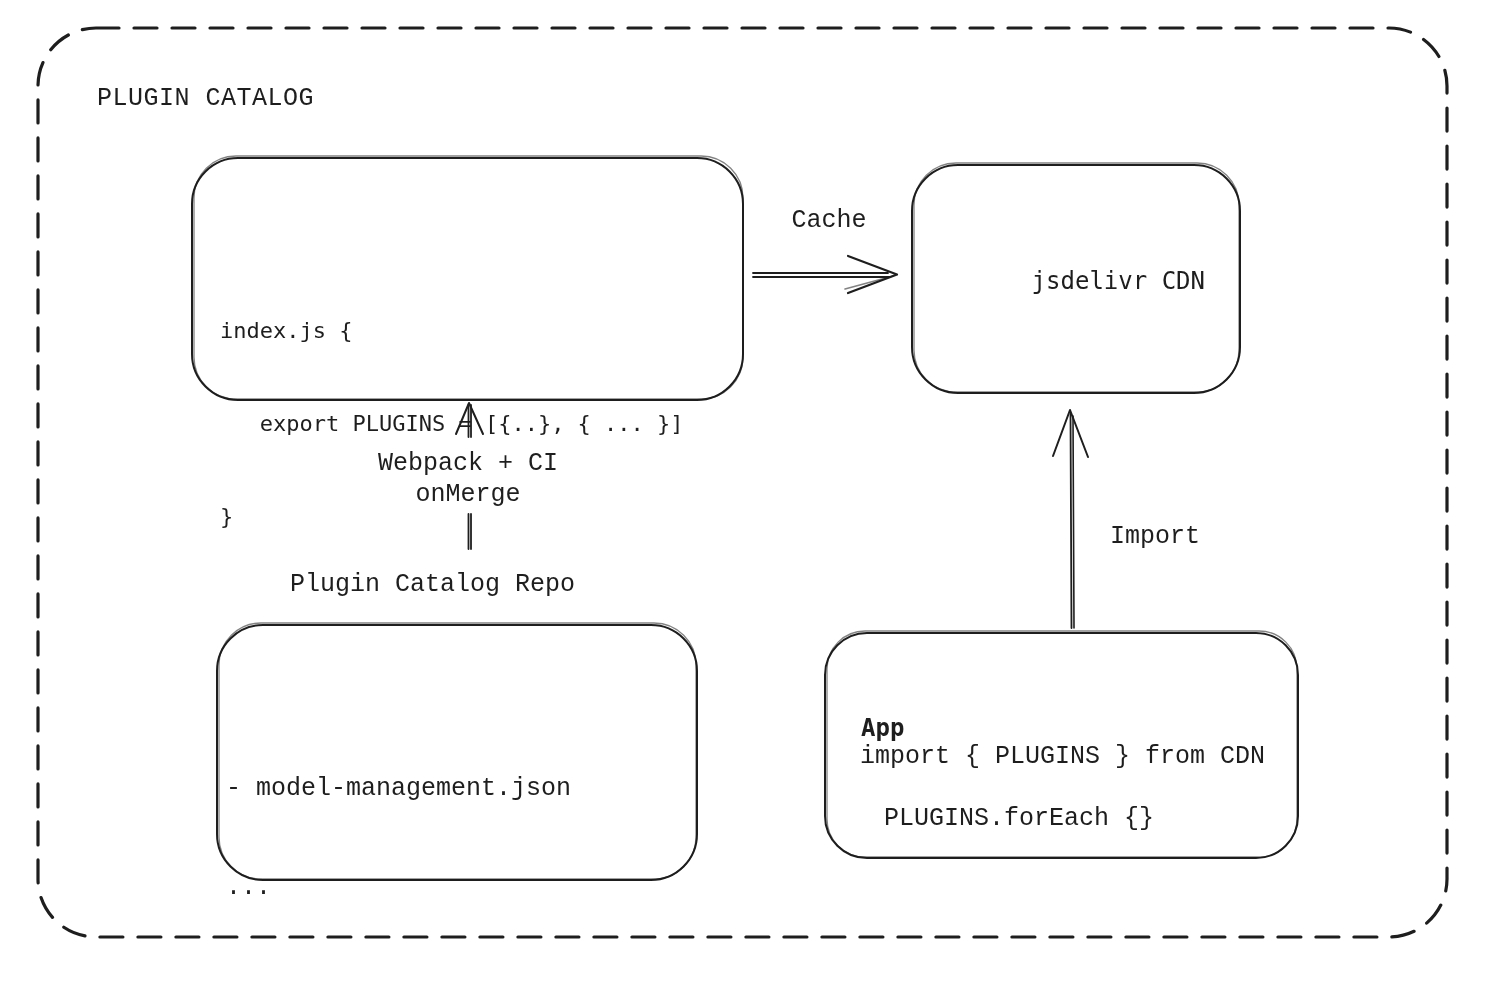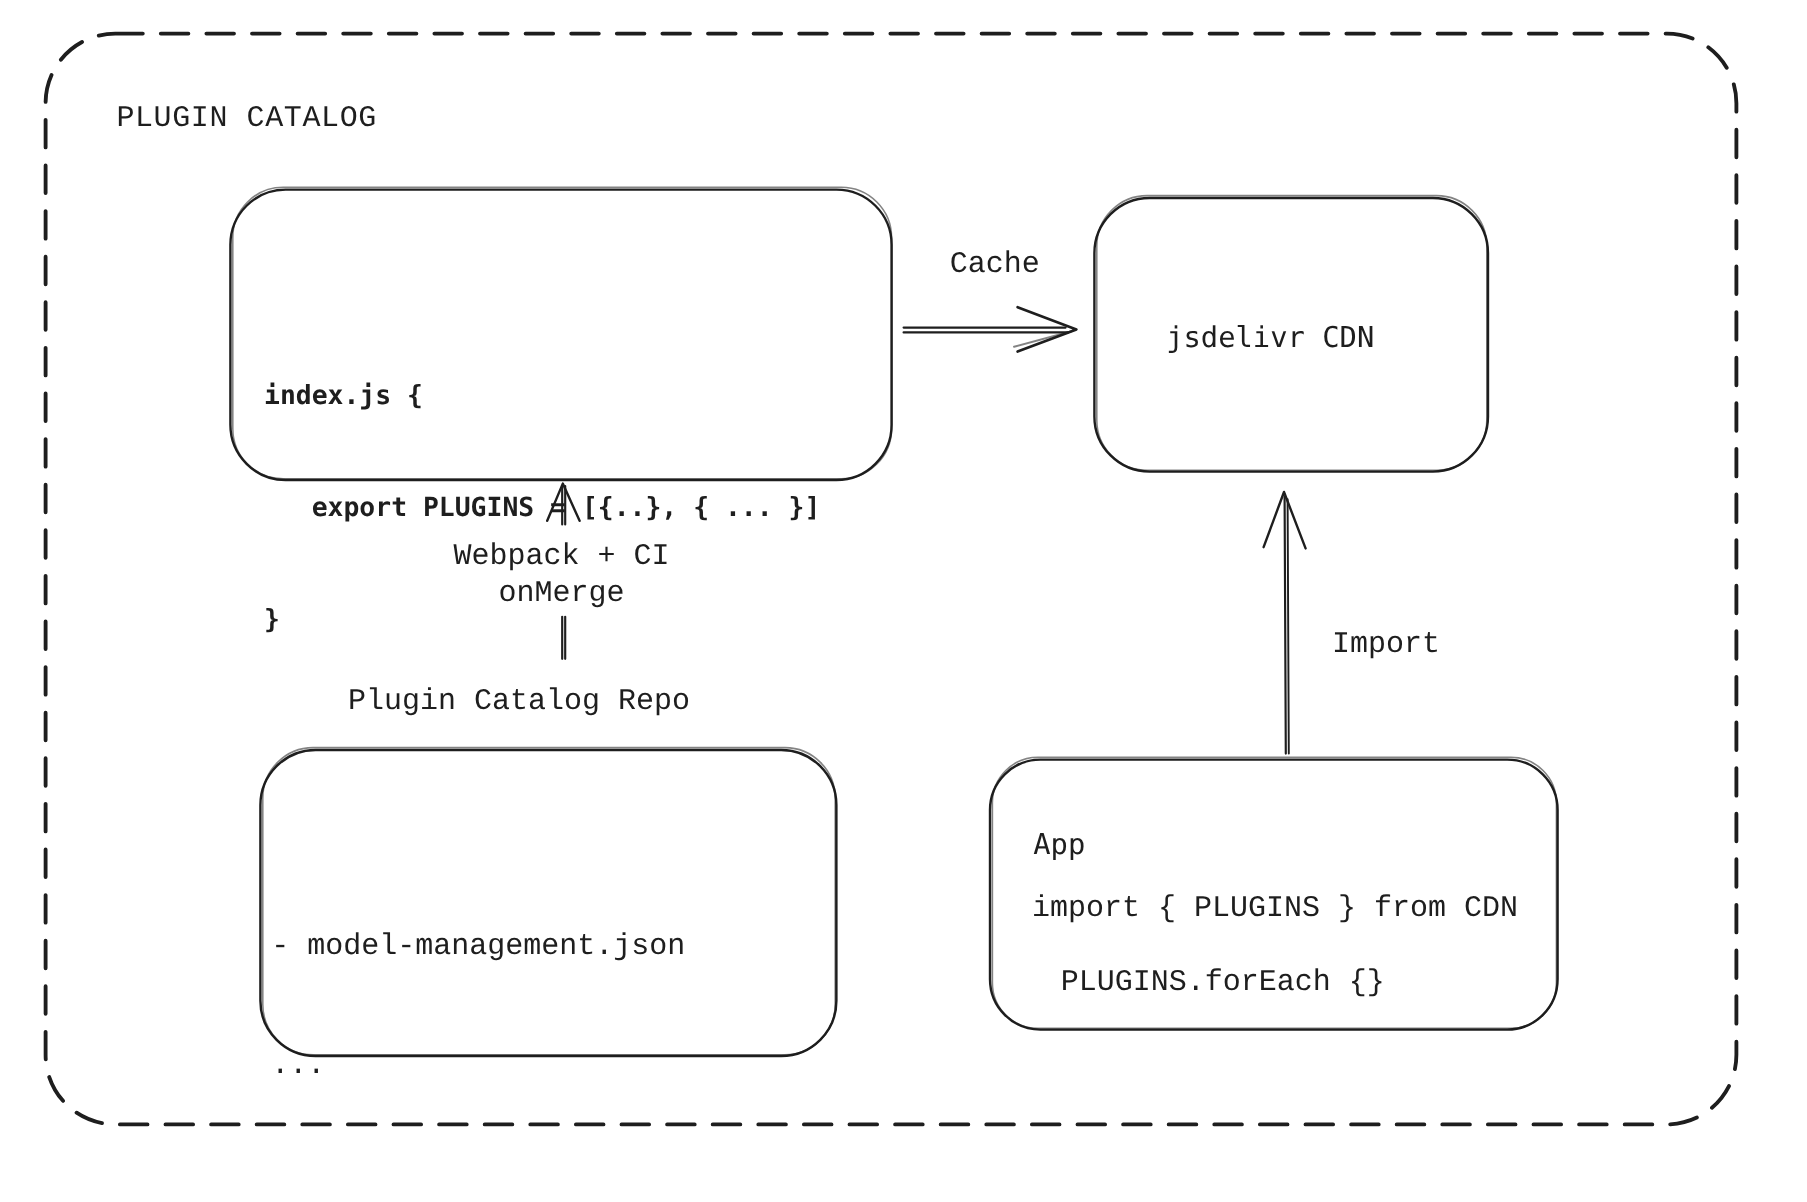--- a/index.html
+++ b/index.html
@@ -8,35 +8,35 @@
   body { font-family: "DejaVu Sans Mono", "Liberation Mono", monospace; color: var(--ink); }
   .canvas {
     position: relative;
     width: 1506px;
     height: 1002px;
     background: var(--bg);
     overflow: hidden;
   }
   svg.layer { position: absolute; left: 0; top: 0; color: var(--ink); }
   .label { position: absolute; white-space: pre; color: var(--ink); }
-  .fs22 { font-size: 22px; line-height: 31px; font-weight: bold; }
+  .fs22 { font-size: 22px; line-height: 31px; }
   .fs24 { font-size: 24px; line-height: 30px; }
   .fs25 { font-size: 25px; line-height: 33px; font-family: Liberation Mono, monospace; }
   .center { text-align: center; }
   .diagram-title { left: 97px; top: 82px; letter-spacing: 0.5px; }
   .npm-title   { left: 192px; top: 194px; width: 551px; }
   .npm-code    { left: 220px; top: 253px; }
   .cache-label { left: 754px; top: 204px; width: 150px; }
-  .cdn-label   { left: 912px; top: 266px; width: 293px; }
+  .cdn-label   { left: 912px; top: 266px; width: 293px; text-align: right; }
   .build-label-1 { left: 368px; top: 447px; width: 200px; }
   .build-label-2 { left: 368px; top: 478px; width: 200px; }
   .repo-title  { left: 290px; top: 568px; }
   .repo-items  { left: 226px; top: 706px; }
   .import-label { left: 1110px; top: 520px; }
-  .app-title   { left: 861px; top: 689px; }
+  .app-title   { left: 861px; top: 713px; font-weight: bold; }
   .app-code-1  { left: 860px; top: 740px; }
   .app-code-2  { left: 884px; top: 802px; }
   .echo { opacity: 0.55; }
 </style>
 </head>
 <body>
 
 <div class="canvas">
 
   <svg class="layer" width="1506" height="1002" viewBox="0 0 1506 1002" fill="none" stroke="currentColor" stroke-linecap="round" stroke-linejoin="round">

